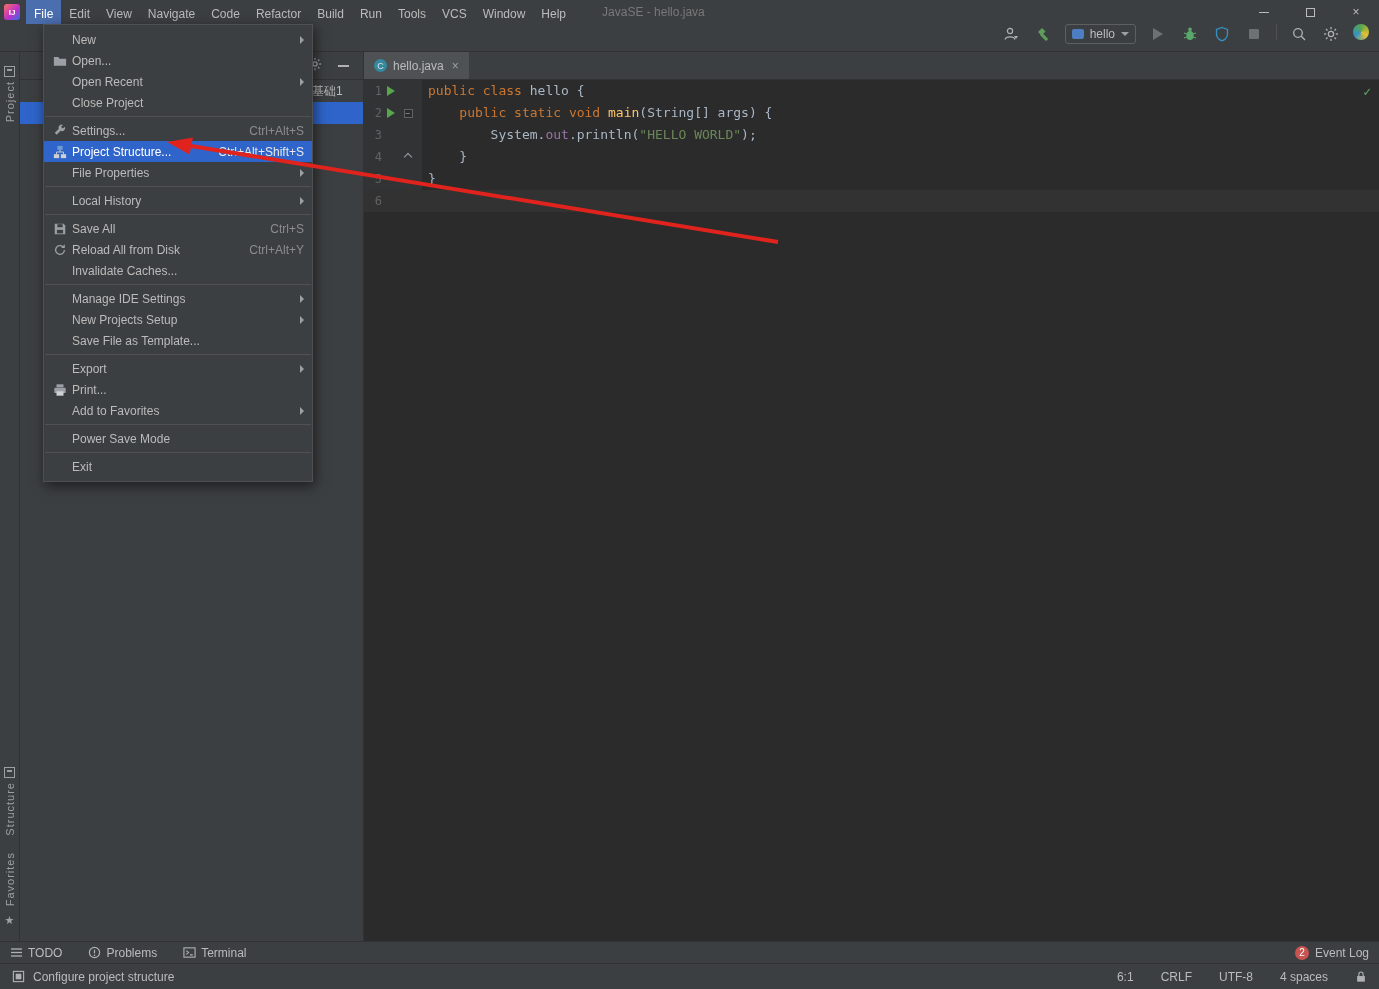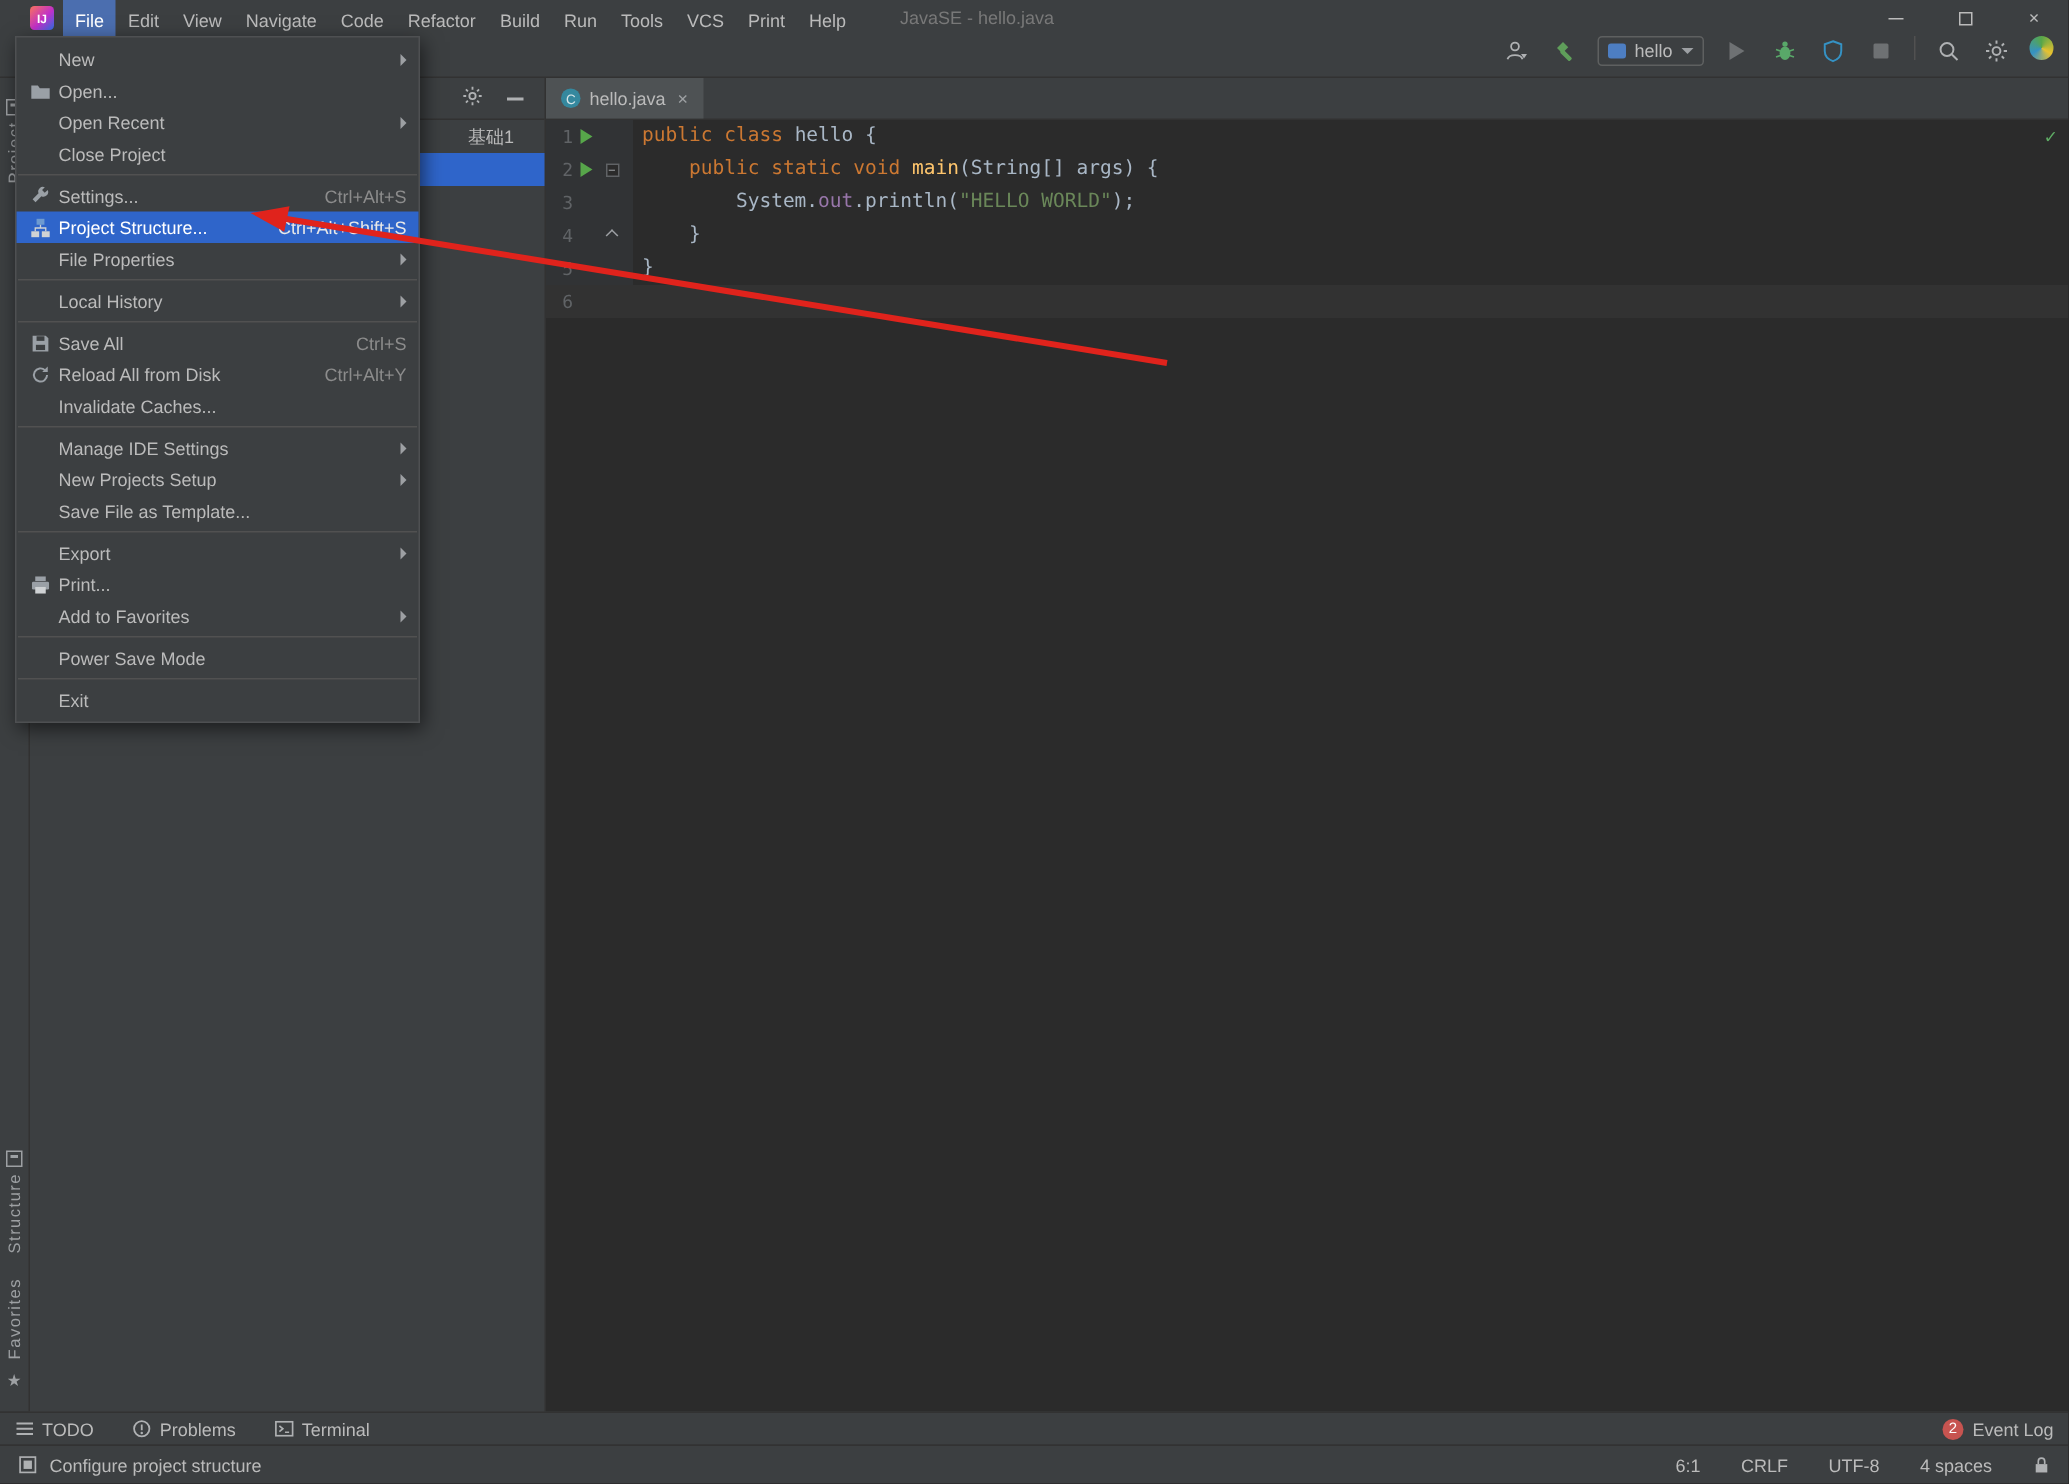--- a/index.html
+++ b/index.html
@@ -2,21 +2,21 @@
 <html style="--selection: #4b6eaf; --menu-selection: #2f65ca; --keyword: #cc7832; --method: #ffc66d; --field: #9876aa; --string: #6a8759; --arrow-red: #e0231c;"><head>
 <meta charset="utf-8">
 <style>
   *{box-sizing:border-box;margin:0;padding:0}
   html,body{width:1379px;height:989px}
   body{position:relative;overflow:hidden;background:#2b2b2b;color:#bbbbbb;
        font-family:"Liberation Sans",sans-serif;font-size:12px;display:flex;flex-direction:column}
 
   
   .titlebar{height:24px;background:#3c3f41;display:flex;align-items:center;flex:0 0 auto}
-  .logo{width:16px;height:16px;margin:0 6px 0 20px;border-radius:3px;
+  .logo{width:16px;height:16px;margin:0 6px 0 4px;border-radius:3px;
         background:linear-gradient(135deg,#f9735c,#c12fc9 55%,#2d6fe4);color:#fff;
         font-size:8px;font-weight:bold;display:flex;align-items:center;justify-content:center}
   .menubar{display:flex;height:24px}
   .menu-item{padding:2px 8px;line-height:24px;color:#bbbbbb;cursor:default}
   .menu-item.active{background:var(--selection,#4b6eaf);color:#fff}
   .window-title{color:#787878;margin-left:28px}
   .win-controls{margin-left:auto;display:flex;height:24px}
   .win-btn{width:46px;display:flex;align-items:center;justify-content:center;color:#bbb}
   .glyph-min{width:10px;height:1px;background:#bbb;display:inline-block}
   .glyph-max{width:9px;height:9px;border:1px solid #bbb;display:inline-block}
@@ -72,21 +72,21 @@
   .fold-box{width:9px;height:9px;border:1px solid #606366;background:#2b2b2b;color:#9da0a3;font-size:8px;line-height:7px;text-align:center}
   .fold-end{width:6px;height:6px;border-left:1px solid #9da0a3;border-top:1px solid #9da0a3;transform:rotate(45deg)}
   .code{white-space:pre;color:#a9b7c6;padding-left:6px}
   .kw{color:var(--keyword,#cc7832)}
   .fn{color:var(--method,#ffc66d)}
   .fld{color:var(--field,#9876aa);}
   .str{color:var(--string,#6a8759)}
   .pl{color:#a9b7c6}
 
   
-  .file-menu{position:absolute;left:10px;top:24px;width:270px;background:#3c3f41;border:1px solid #4e5052;
+  .file-menu{position:absolute;left:43px;top:24px;width:270px;background:#3c3f41;border:1px solid #4e5052;
              box-shadow:2px 4px 12px rgba(0,0,0,.55);padding:4px 0;z-index:50}
   .mi{height:21px;display:flex;align-items:center;padding:0 8px 0 6px;color:#bbbbbb;cursor:default}
   .mi .ic{width:20px;display:flex;align-items:center;justify-content:center;flex:0 0 auto}
   .mi .lbl{margin-left:2px;white-space:nowrap}
   .mi .right{margin-left:auto;display:flex;align-items:center;color:#8c8c8c}
   .mi.selected{background:var(--menu-selection,#2f65ca);color:#fff}
   .mi.selected .right{color:#e8e8e8}
   .sub-arrow{width:0;height:0;border-left:4px solid #9da0a3;border-top:4px solid transparent;border-bottom:4px solid transparent}
   .msep{height:1px;background:#515151;margin:3px 1px}
 
@@ -112,21 +112,21 @@
     <span class="menu-item active">File</span>
     <span class="menu-item">Edit</span>
     <span class="menu-item">View</span>
     <span class="menu-item">Navigate</span>
     <span class="menu-item">Code</span>
     <span class="menu-item">Refactor</span>
     <span class="menu-item">Build</span>
     <span class="menu-item">Run</span>
     <span class="menu-item">Tools</span>
     <span class="menu-item">VCS</span>
-    <span class="menu-item">Print</span>
+    <span class="menu-item">Window</span>
     <span class="menu-item">Help</span>
   </div>
   <span class="window-title">JavaSE - hello.java</span>
   <div class="win-controls">
     <div class="win-btn">
         <span class="glyph-min"></span>
       </div>
     <div class="win-btn">
         <span class="glyph-max"></span>
       </div>

